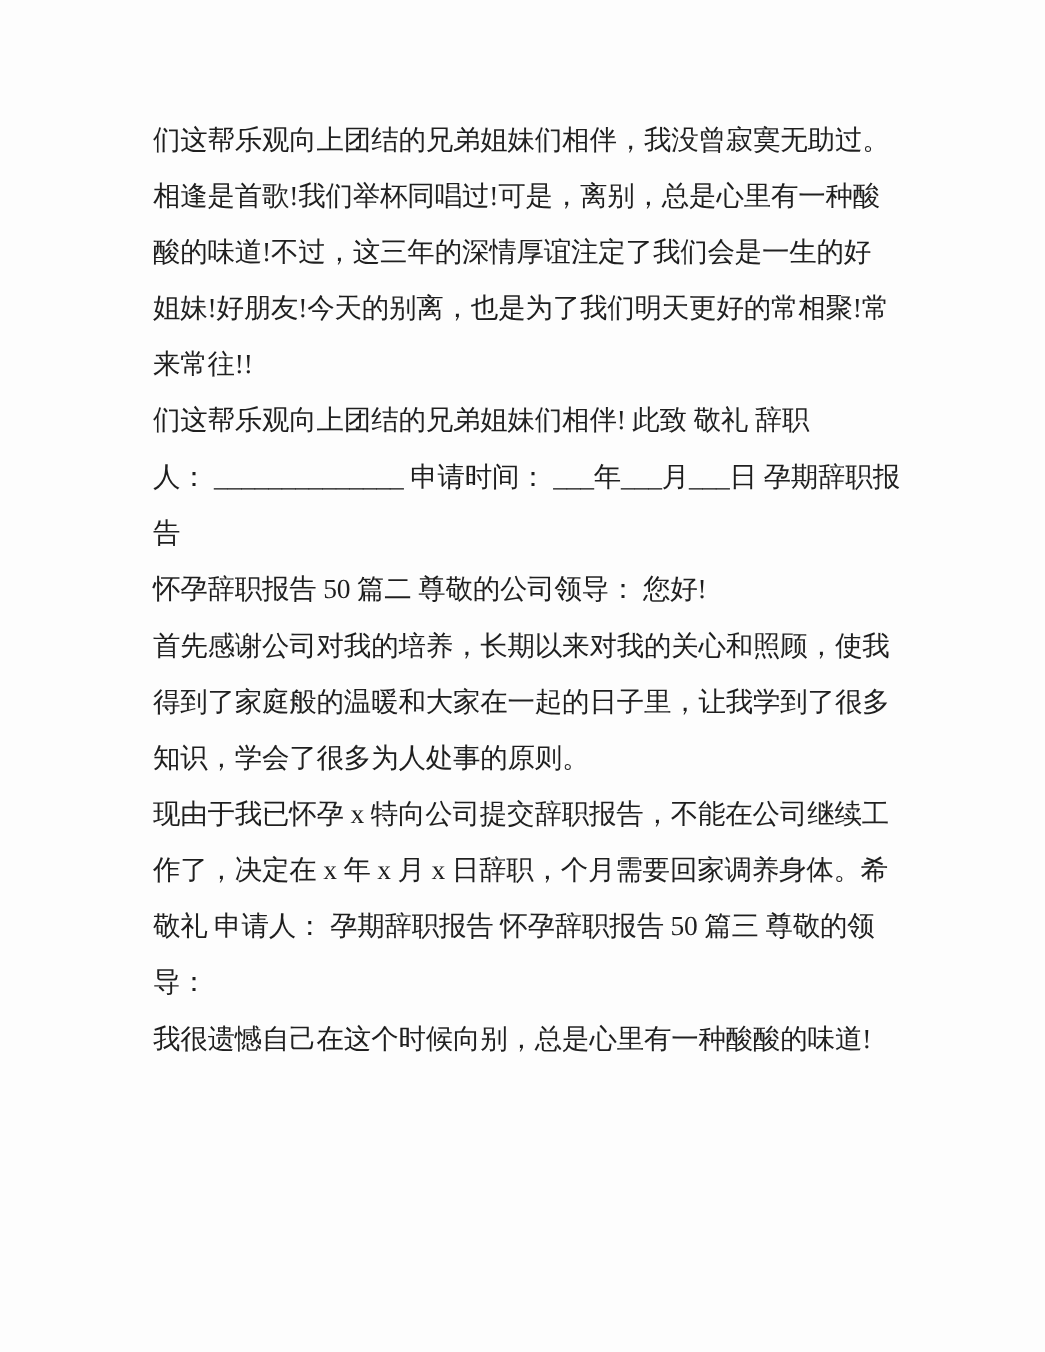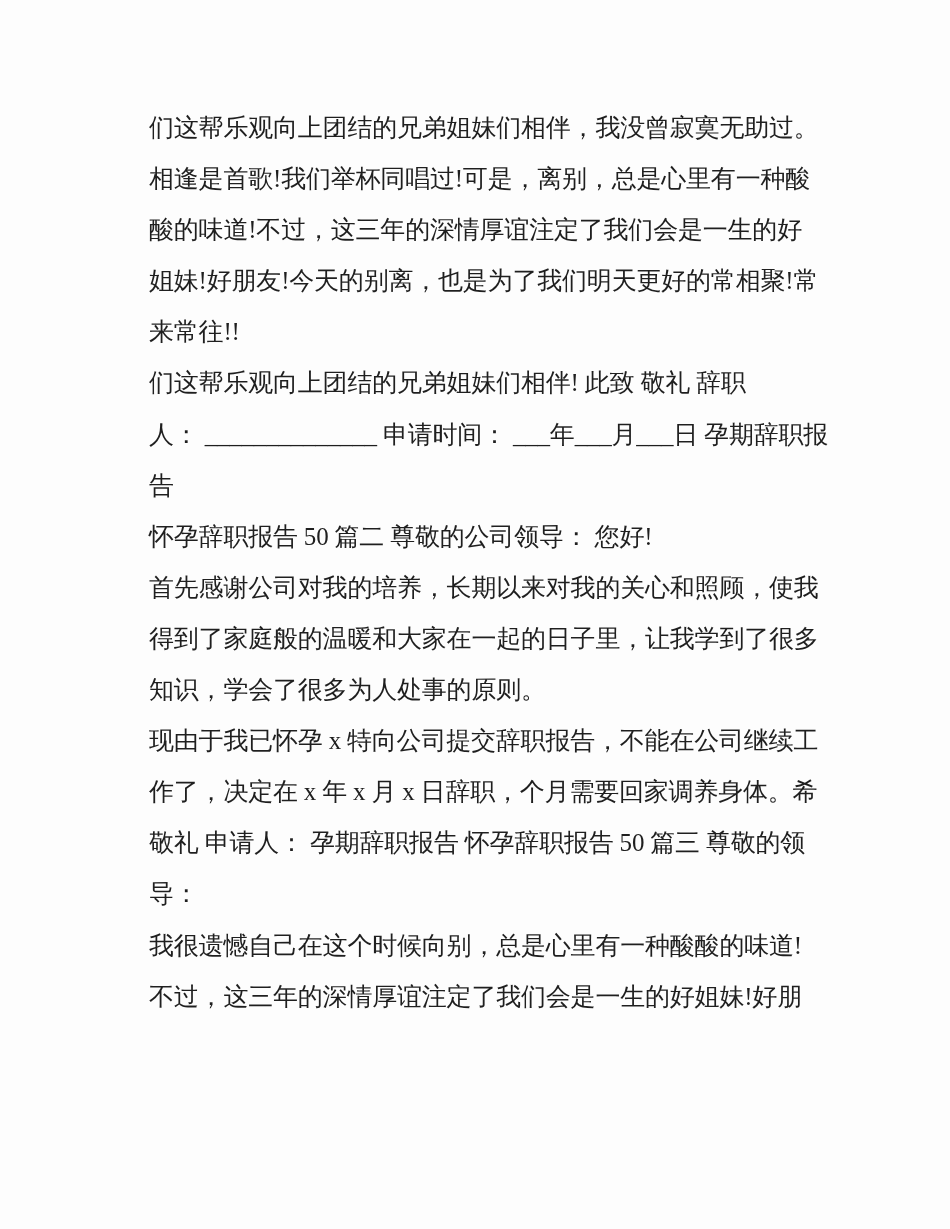--- a/index.html
+++ b/index.html
@@ -16,21 +16,21 @@
   .page {
     position: absolute;
     left: 0;
     top: 0;
     width: 950px;
     height: 1229px;
     background: var(--page-bg, #fdfdfd);
   }
   .text-block {
     position: absolute;
-    left: 149px;
+    left: 139px;
     top: 102px;
     width: 690px;
   }
   .line {
     font-size: 25px;
     line-height: 51.1px;
     height: 51.1px;
     color: var(--text-color, #1f1f1f);
     letter-spacing: -0.2px;
     white-space: pre;
@@ -53,15 +53,14 @@
       <div class="line">告</div>
       <div class="line">怀孕辞职报告 50 篇二 尊敬的公司领导： 您好!</div>
       <div class="line">首先感谢公司对我的培养，长期以来对我的关心和照顾，使我</div>
       <div class="line">得到了家庭般的温暖和大家在一起的日子里，让我学到了很多</div>
       <div class="line">知识，学会了很多为人处事的原则。</div>
       <div class="line">现由于我已怀孕 x 特向公司提交辞职报告，不能在公司继续工</div>
       <div class="line">作了，决定在 x 年 x 月 x 日辞职，个月需要回家调养身体。希</div>
       <div class="line">敬礼 申请人： 孕期辞职报告 怀孕辞职报告 50 篇三 尊敬的领</div>
       <div class="line">导：</div>
       <div class="line">我很遗憾自己在这个时候向别，总是心里有一种酸酸的味道!</div>
-      <div class="line">不过，这三年的深情厚谊注定了我们会是一生的好姐妹!好朋</div>
     </div>
 </div>
 
 </body></html>

